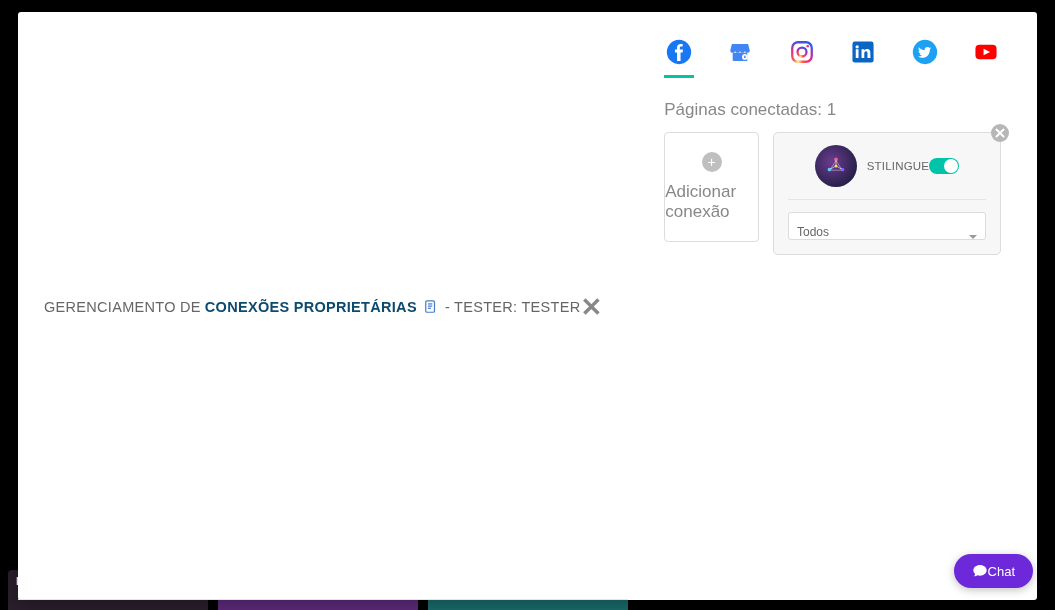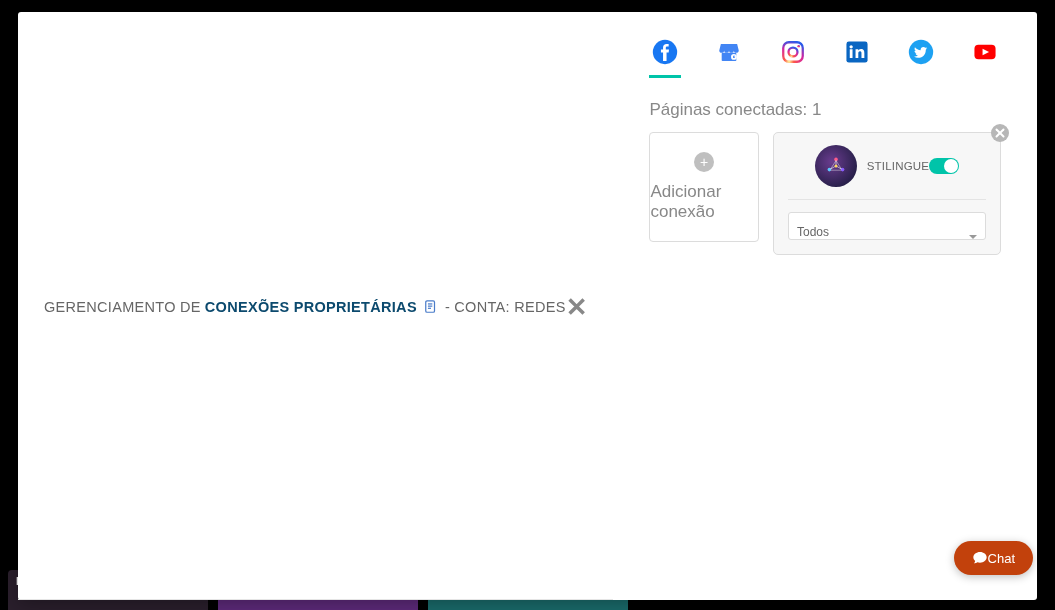--- a/index.html
+++ b/index.html
@@ -211,22 +211,22 @@
     }
     .select .caret {
       width: 0; height: 0;
       border-left: 4px solid transparent;
       border-right: 4px solid transparent;
       border-top: 4px solid #999;
     }
     .chat-widget {
       position: absolute;
       right: 22px;
-      bottom: 35px;
-      background: #c2410c;
+      bottom: 22px;
+      background: #6d28d9;
       color: #fff;
       border-radius: 22px;
       padding: 9px 18px;
       display: flex;
       align-items: center;
       font-size: 13px;
       cursor: pointer;
       box-shadow: 0 2px 8px rgba(0,0,0,.25);
     }
     .chat-widget svg { width: 16px; height: 16px; }
@@ -246,21 +246,21 @@
       <span>GERENCIAMENTO DE </span>
       <span class="bold">CONEXÕES PROPRIETÁRIAS</span>
       <span class="help-icon">
         <svg viewBox="0 0 16 16" width="14" height="14">
             <rect x="2" y="1" width="10" height="13" rx="1.5" fill="none" stroke="currentColor" stroke-width="1.4"></rect>
             <line x1="4.5" y1="4.5" x2="9.5" y2="4.5" stroke="currentColor" stroke-width="1.4"></line>
             <line x1="4.5" y1="7" x2="9.5" y2="7" stroke="currentColor" stroke-width="1.4"></line>
             <line x1="4.5" y1="9.5" x2="8" y2="9.5" stroke="currentColor" stroke-width="1.4"></line>
           </svg>
       </span>
-      <span> - CONTA: REDES</span>
+      <span> - TESTER: TESTER</span>
     </div>
     <div class="close-btn">✕</div>
   </div>
 
   <div class="modal-body">
 
     <div class="tabs">
       <div class="tab active">
         <svg viewBox="0 0 32 32">
             <circle cx="16" cy="16" r="15" fill="#1877F2"></circle>

